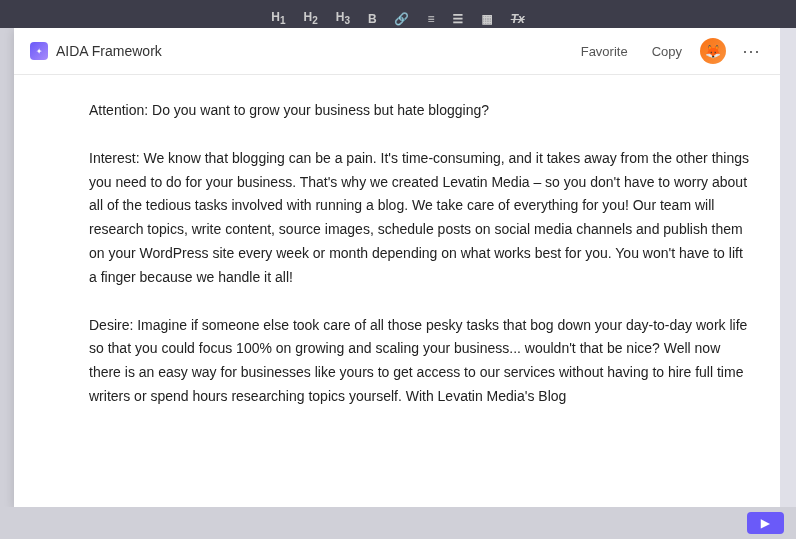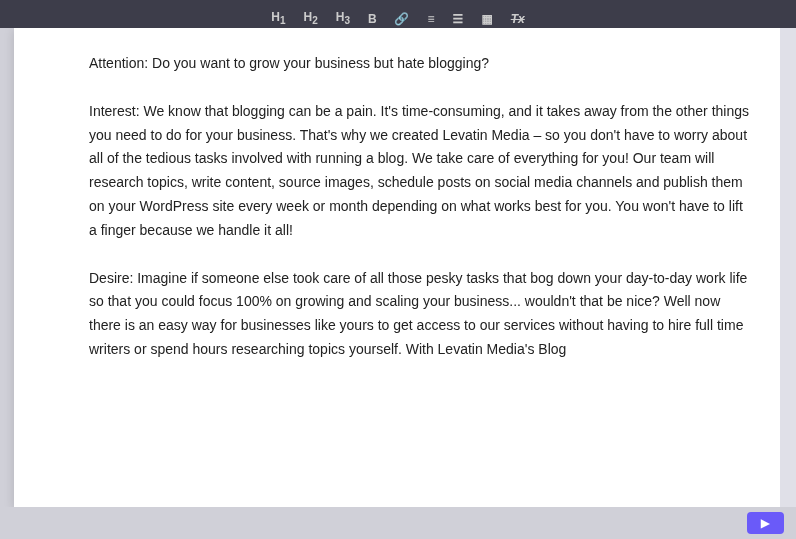--- a/index.html
+++ b/index.html
@@ -214,20 +214,32 @@
   <span class="toolbar-btn" style="font-style:italic; text-decoration: line-through;">Tx</span>
 </div>
 
 <div class="main">
 
   <div class="left-strip">
   </div>
 
   <div class="content-panel">
 
+    <div class="panel-header">
+      <div class="panel-title-area">
+        <div class="aida-icon"></div>
+        <span class="panel-title">AIDA Framework</span>
+      </div>
+      <div class="panel-actions">
+        <span class="action-btn">Favorite</span>
+        <span class="action-btn">Copy</span>
+        <div class="avatar" title="User avatar">🦊</div>
+        <span class="more-btn">···</span>
+      </div>
+    </div>
 
     <div class="content-body">
       <p class="content-paragraph">Attention: Do you want to grow your business but hate blogging?</p>
       <p class="content-paragraph">Interest: We know that blogging can be a pain. It's time-consuming, and it takes away from the other things you need to do for your business. That's why we created Levatin Media – so you don't have to worry about all of the tedious tasks involved with running a blog. We take care of everything for you! Our team will research topics, write content, source images, schedule posts on social media channels and publish them on your WordPress site every week or month depending on what works best for you. You won't have to lift a finger because we handle it all!</p>
       <p class="content-paragraph">Desire: Imagine if someone else took care of all those pesky tasks that bog down your day-to-day work life so that you could focus 100% on growing and scaling your business... wouldn't that be nice? Well now there is an easy way for businesses like yours to get access to our services without having to hire full time writers or spend hours researching topics yourself. With Levatin Media's Blog</p>
     </div>
 
   </div>
 
   <div class="right-sidebar"></div>

